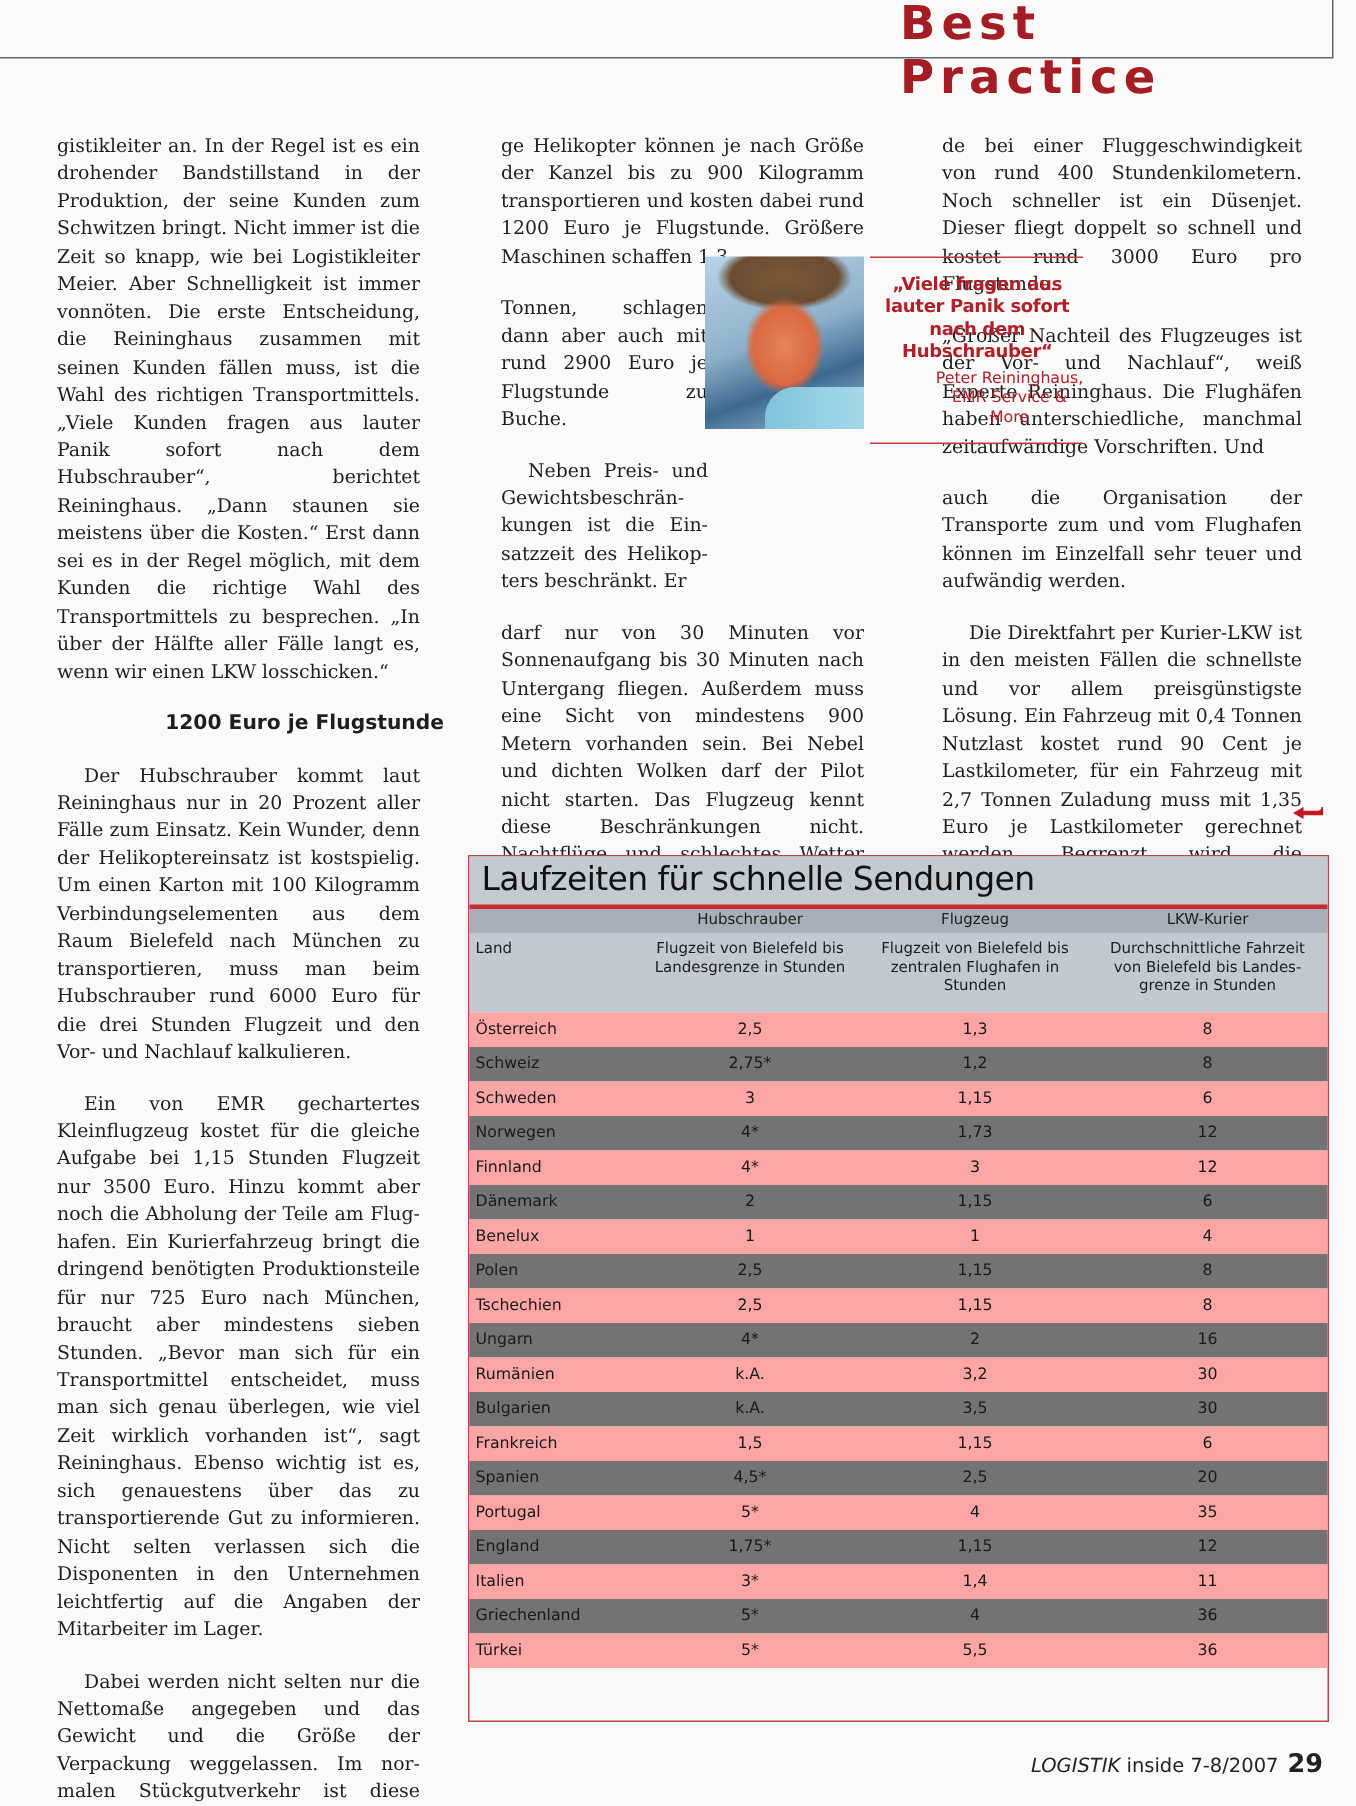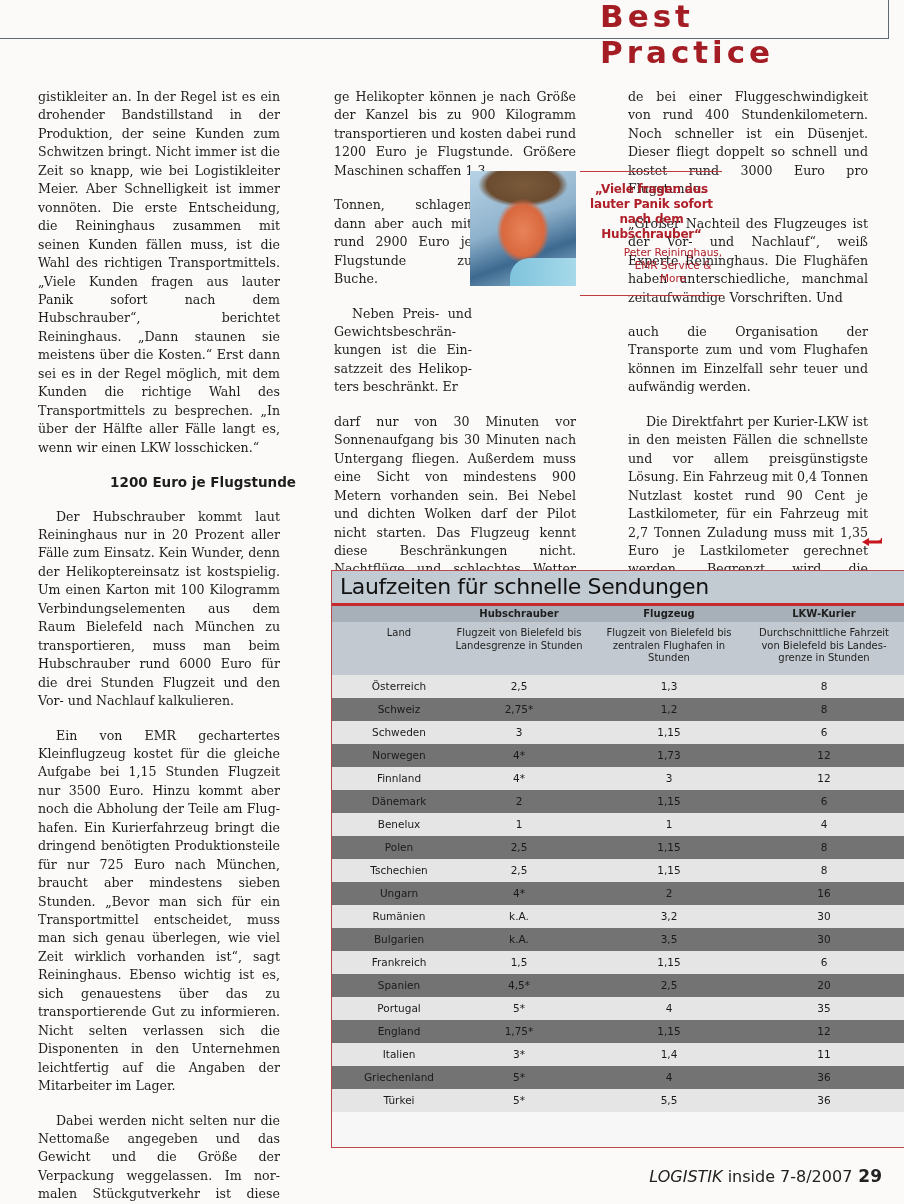--- a/index.html
+++ b/index.html
@@ -52,52 +52,52 @@
     font-family:"DejaVu Sans","Liberation Sans",sans-serif; color:#b0202a;
   }
   .pull .rule { height:1px; background:#c2383d; margin:0 3px; }
   .pull .q { font-weight:bold; font-size:12px; line-height:15px; margin:10px 0 4px 1px; letter-spacing:-0.2px; }
   .pull .a { font-size:10.5px; line-height:13px; margin-bottom:10px;padding-left:44px; }
   .endmark {
     position:absolute; left:862px; top:538px; width:20px; height:8px;
   }
   
   .tbl-box {
-    position:absolute; left:331px; top:570px; width:572px; height:576px;
+    position:absolute; left:312px; top:570px; width:572px; height:576px;
     border:1px solid #b9484d; background:#f7f7f8;
     font-family:"DejaVu Sans","Liberation Sans",sans-serif;
   }
   .tbl-title {
     height:32px; background:#c3cbd2;
     font-size:22px; line-height:32px; padding-left:8px; color:#111; letter-spacing:-0.4px;
     border-bottom:3px solid #c72a2e;
   }
   .tbl-head1 {
-    display:flex; height:16px; background:#a7b0b8; font-weight:bold; font-size:10px; line-height:16px;
+    display:flex; height:16px; background:#a7b0b8; font-weight:normal; font-size:10px; line-height:16px;
   }
   .tbl-head2 {
     display:flex; height:53px; background:#c2c9d0; font-size:10px; line-height:12.5px; padding-top:5px; box-sizing:border-box;
   }
-  .cl { width:112px; padding-left:22px; box-sizing:border-box; text-align:center; }
+  .cl { width:112px; padding-left:4px; box-sizing:border-box; text-align:left; }
   .ch { width:150px; text-align:center; }
   .cf { width:150px; text-align:center; }
   .ck { width:160px; text-align:center; }
   .tbl-row {
     display:flex; height:23px; font-size:10.5px; line-height:23px; color:#1a1a1a;
   }
   .tbl-row.alt { background:#737373; }
-  .tbl-row:not(.alt) { background:#e5e5e5; }
+  .tbl-row:not(.alt) { background:#fca5a5; }
   .tbl-foot {
     font-size:7.6px; padding-left:8px; line-height:14px; margin-top:4px; color:#1a1a1a;
   }
   .page-foot {
     position:absolute; right:22px; top:1166px;
     font-family:"DejaVu Sans","Liberation Sans",sans-serif; color:#222;
   }
-  .page-foot .mag { font-size:16px; }
+  .page-foot .mag { font-size:13px; }
   .page-foot .mag i { font-style:italic; }
   .page-foot .num { font-size:17px; font-weight:bold; margin-left:6px; }
 </style>
 </head>
 <body>
 
 <div class="header-rule"></div>
 <div class="header-box">
   <div class="header-title">Best Practice</div>
 </div>

